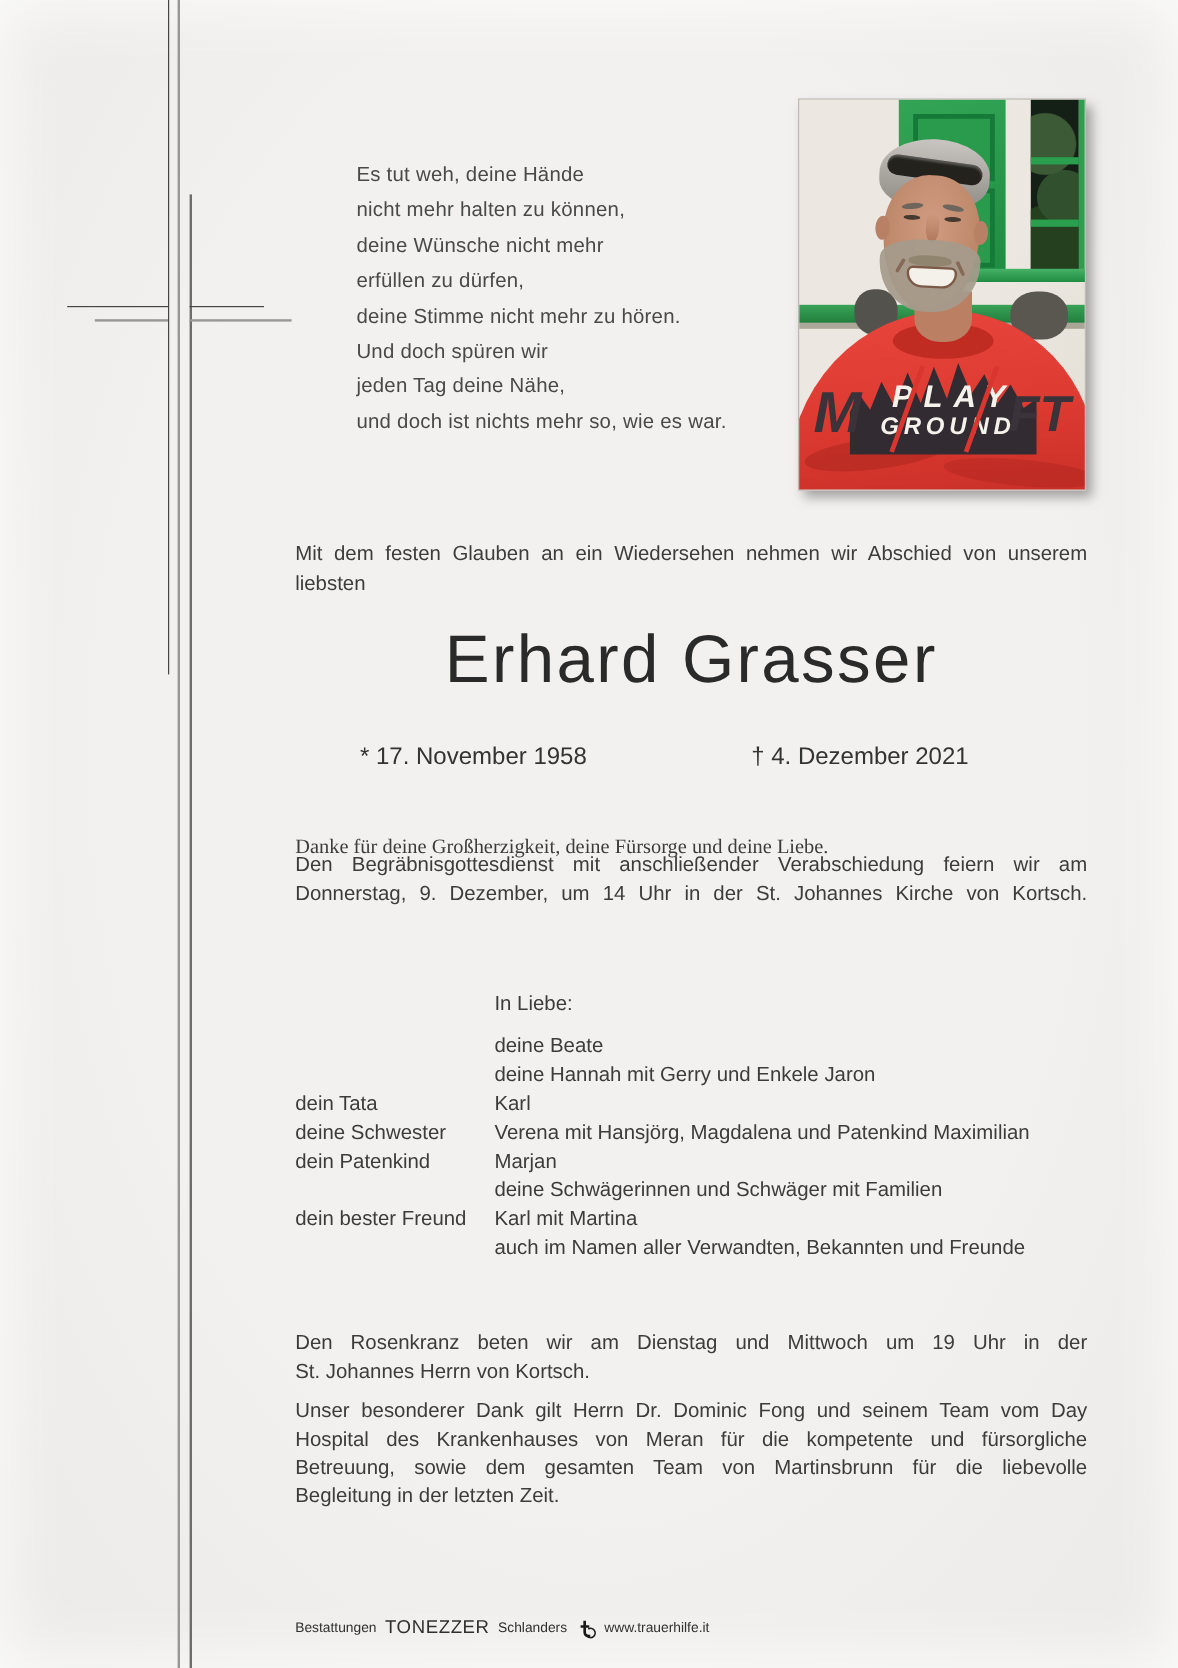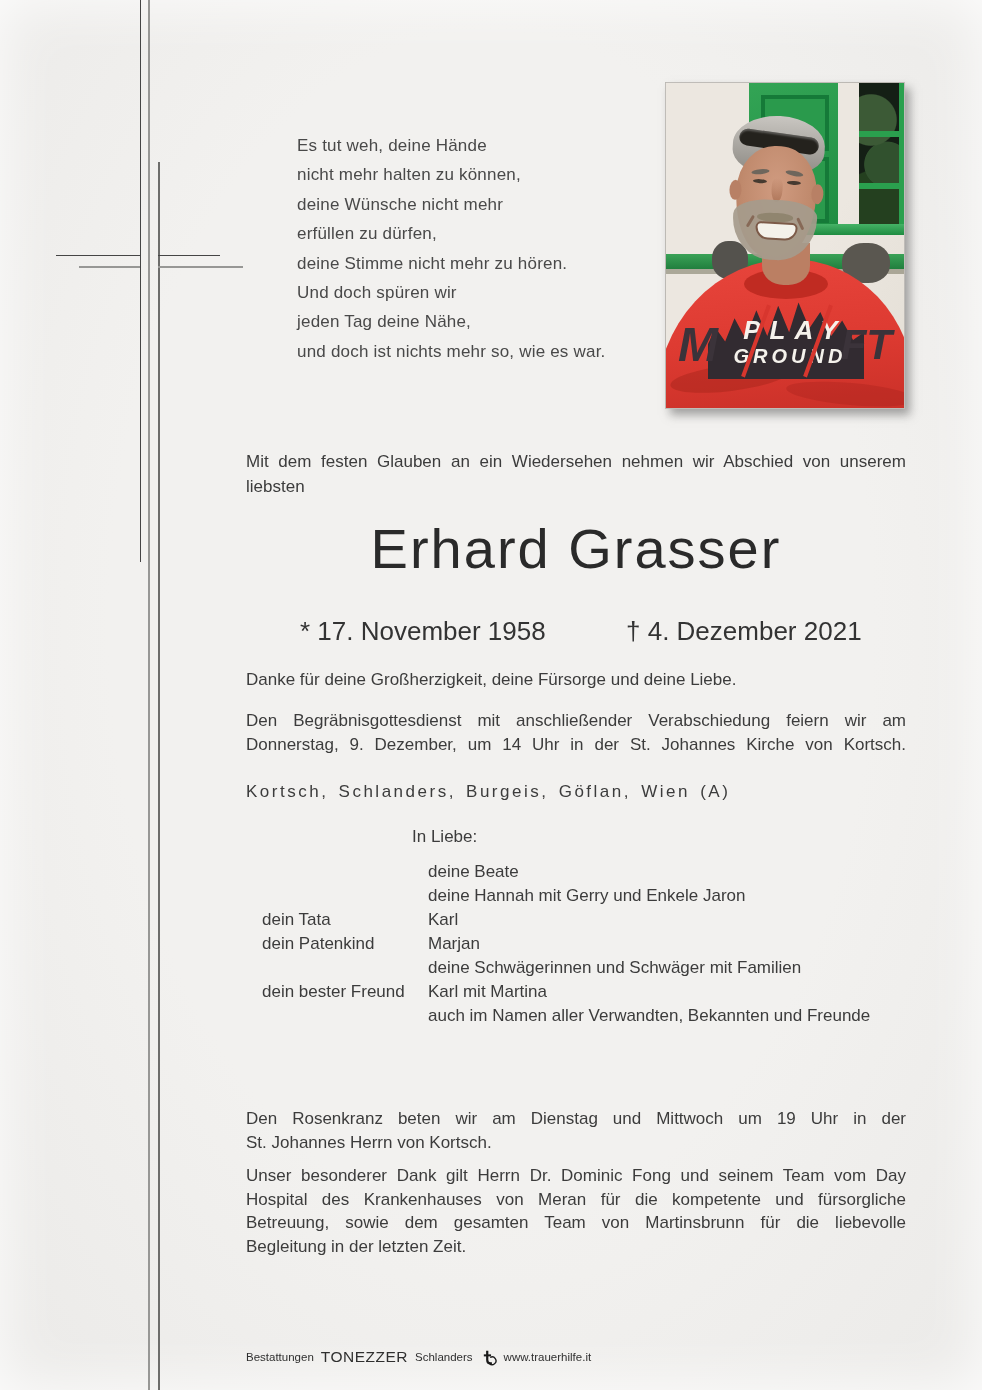--- a/index.html
+++ b/index.html
@@ -100,29 +100,29 @@
   .ground { top:44px; font-size:20px; letter-spacing:4px; padding-left:4px; }
   .slash { width:4px; height:76px; background:#d8362e; top:2px; }
   .slash1 { left:62px; transform:rotate(20deg); } .slash2 { left:124px; transform:rotate(20deg); }
 
   
   .col { position:absolute; left:246px; width:660px; font-size:17px; line-height:23.5px; }
   .jline { text-align:justify; text-align-last:justify; }
   .intro { top:449px; line-height:25px; }
   .deceased-name { top:514px; text-align:center; font-size:56px; line-height:70px;
                    color:#2a2a2a; letter-spacing:2px; font-weight:300; }
-  .dates { top:620px; height:36px; font-size:26px; color:#333; }
+  .dates { top:620px; height:36px; font-size:20px; color:#333; }
   .dates span { position:absolute; white-space:nowrap; }
   .birth { left:54px; } .death { left:380px; }
-  .thanks { top:668px; }
+  .thanks { top:694px;font-family:Liberation Serif, serif; }
   .service { top:709px; }
   .places { top:780px; letter-spacing:2.5px; word-spacing:3px; }
   .inlove { top:825px; padding-left:166px; }
   .family { top:860px; line-height:24px; }
-  .frow { display:flex;margin-left:16px; }
+  .frow { display:flex; }
   .fcol1 { flex:0 0 166px; }
   .fcol2 { flex:1; }
   .rosary { top:1107px; }
   .gratitude { top:1164px; }
 
   
   .footer { position:absolute; left:246px; top:1348px; display:flex; align-items:center;
             gap:7px; color:#2f2f2f; }
   .f-small { font-size:11.5px; }
   .f-brand { font-size:15.5px; letter-spacing:0.5px; font-weight:400; }
@@ -211,36 +211,39 @@
     <span class="death">†  4. Dezember 2021</span>
   </div>
 
   <div class="col thanks">Danke für deine Großherzigkeit, deine Fürsorge und deine Liebe.</div>
 
   <div class="col service">
     <div class="jline">Den Begräbnisgottesdienst mit anschließender Verabschiedung feiern wir am</div>
     <div class="jline">Donnerstag, 9. Dezember, um 14 Uhr in der St. Johannes Kirche von Kortsch.</div>
   </div>
 
-  <div class="col places">Kortsch, Schlanders, Burgeis, Göflan, Wien (A)</div>
 
   <div class="col inlove">In Liebe:</div>
 
   <div class="col family">
     <div class="frow">
       <span class="fcol1"></span>
       <span class="fcol2">deine Beate</span>
     </div>
     <div class="frow">
       <span class="fcol1"></span>
       <span class="fcol2">deine Hannah mit Gerry und Enkele Jaron</span>
     </div>
     <div class="frow">
       <span class="fcol1">dein Tata</span>
       <span class="fcol2">Karl</span>
+    </div>
+    <div class="frow">
+      <span class="fcol1">deine Schwester</span>
+      <span class="fcol2">Verena mit Hansjörg, Magdalena und Patenkind Maximilian</span>
     </div>
     <div class="frow">
       <span class="fcol1">dein Patenkind</span>
       <span class="fcol2">Marjan</span>
     </div>
     <div class="frow">
       <span class="fcol1"></span>
       <span class="fcol2">deine Schwägerinnen und Schwäger mit Familien</span>
     </div>
     <div class="frow">

